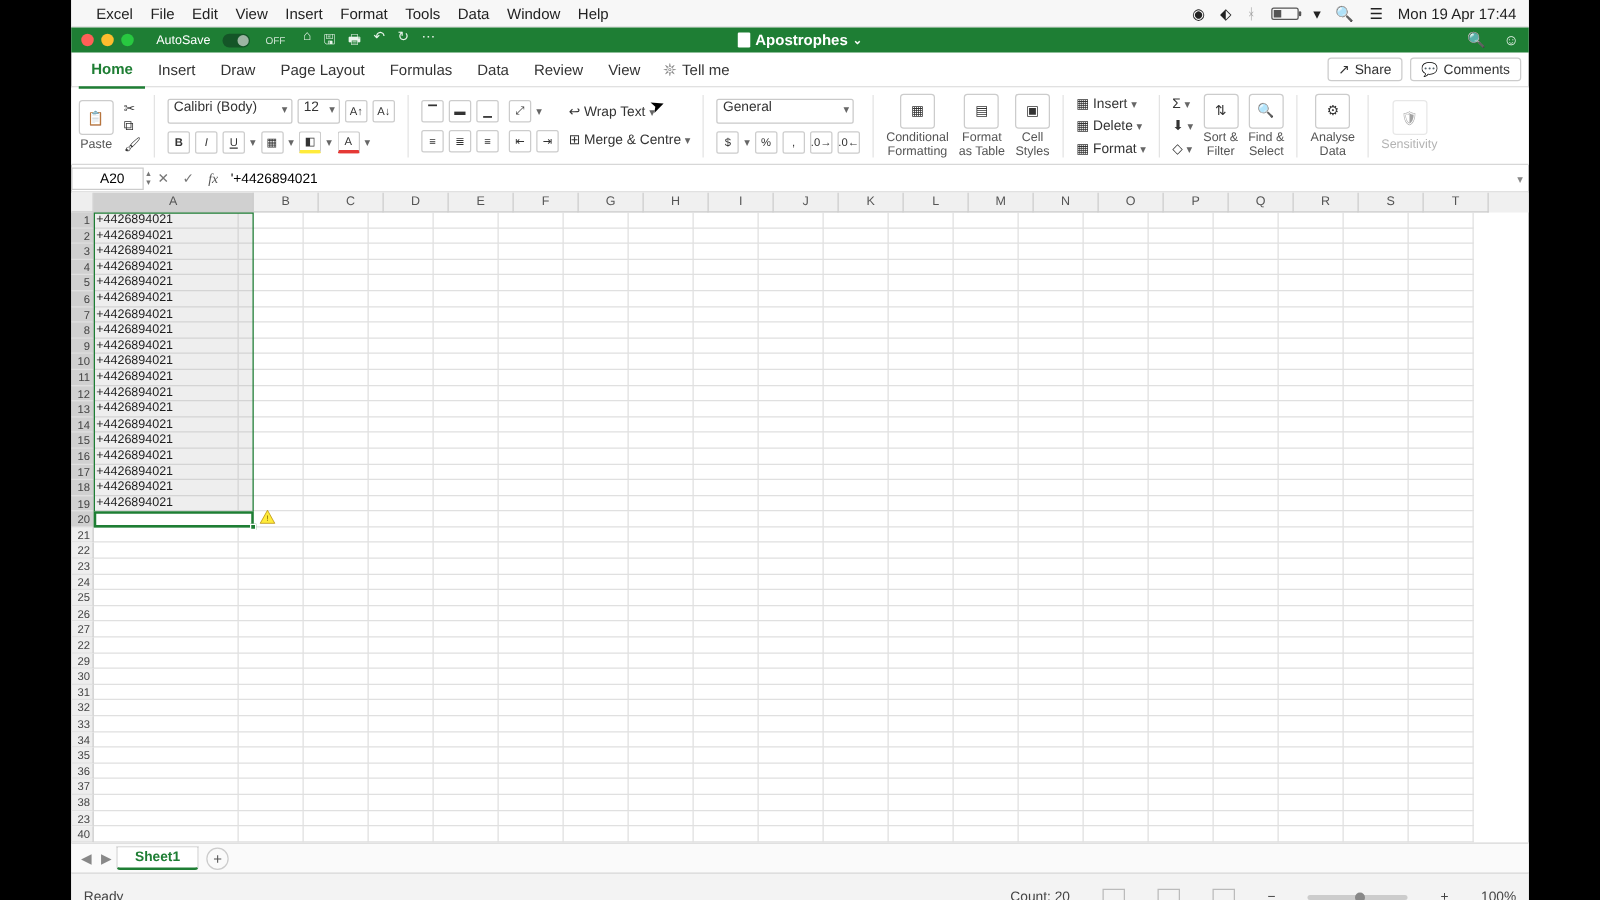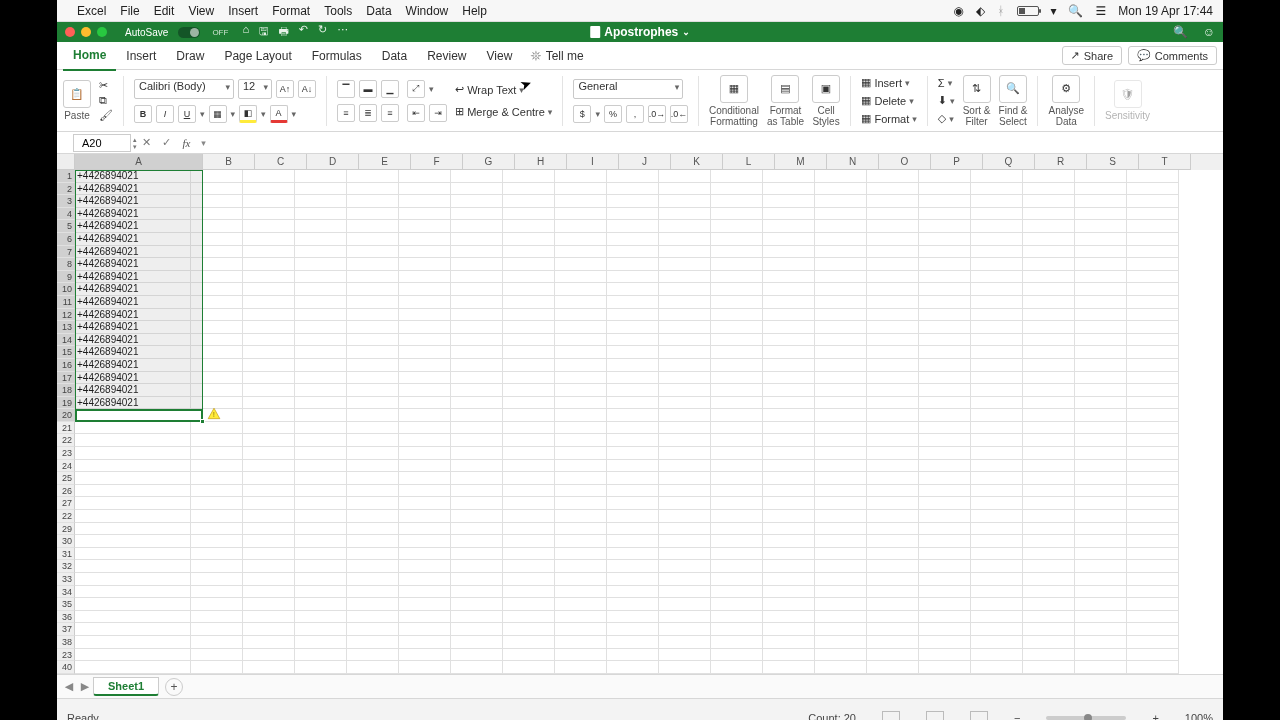--- a/index.html
+++ b/index.html
@@ -49,21 +49,21 @@
   .ribbon select, .ribbon .select { border: 1px solid #c9c9c9; border-radius: 2px; height: 20px; font-size: 11px; padding: 0 16px 0 4px; background: #fff; appearance: none; position:relative;}
   .ribbon .select::after{content:"▾"; position:absolute; right:3px; top:2px; font-size:9px; color:#666;}
   .ribbon .lbl { font-size: 10px; color: #555; text-align:center;}
   .ribbon .big-ic { width: 28px; height: 28px; border: 1px solid #ccc; border-radius: 3px; background: #fff; display:flex; align-items:center; justify-content:center;}
   .ribbon .stack { display:flex; flex-direction:column; gap:2px;}
   .ribbon .txt-btn{ font-size:11px; display:flex; align-items:center; gap:3px; height:16px;}
   .ribbon .chev{font-size:9px; color:#666;}
 
   
   .formula { height: 22px; border-bottom: 1px solid #d7d7d7; display: flex; align-items: center; font-size: 11px; }
-  .formula .namebox { width: 58px; height: 18px; border: 1px solid #ccc; margin-left: 16px; padding: 0 8px; display: flex; align-items: center; font-size: 11px; position:relative;}
+  .formula .namebox { width: 58px; height: 18px; border: 1px solid #ccc; margin-left: 0; padding: 0 22px; display: flex; align-items: center; font-size: 11px; position:relative;}
   .formula .nbbtns{ display:flex; flex-direction:column; margin-left:2px; font-size:7px; color:#777; line-height:7px;}
   .formula .fbtn { width: 20px; height: 18px; display: flex; align-items: center; justify-content: center; color: #777; }
   .formula .fx { font-style: italic; font-family: Georgia, serif; color:#555;}
   .formula .input { flex: 1; height: 18px; padding: 0 4px; display: flex; align-items: center; }
   .formula .expand{ width:14px; font-size:9px; color:#888; text-align:center;}
 
   
   .grid-wrap { position: relative; height: 520px; overflow: hidden; }
   .colhdr { position: absolute; left: 0; top: 0; right: 0; height: 16px; display: flex; background: #f0f0f0; }
   .rownum-hdr { width: 18px; border-right: 1px solid #ccc; border-bottom: 1px solid #ccc; background:#eee;}
@@ -317,20 +317,23 @@
     <div class="namebox">
         <span>A20</span>
       </div>
     <div class="nbbtns">
         <span>▴</span>
         <span>▾</span>
       </div>
     <div class="fbtn">✕</div>
     <div class="fbtn">✓</div>
     <div class="fbtn fx">fx</div>
+    <div class="input">
+        <span>'+4426894021</span>
+      </div>
     <div class="expand">▾</div>
   </div>
 
   <div class="grid-wrap">
     <div class="colhdr">
       <div class="rownum-hdr"></div>
 
     <div class="ch colA">A</div>
         <div class="ch other">B</div>
         <div class="ch other">C</div>

